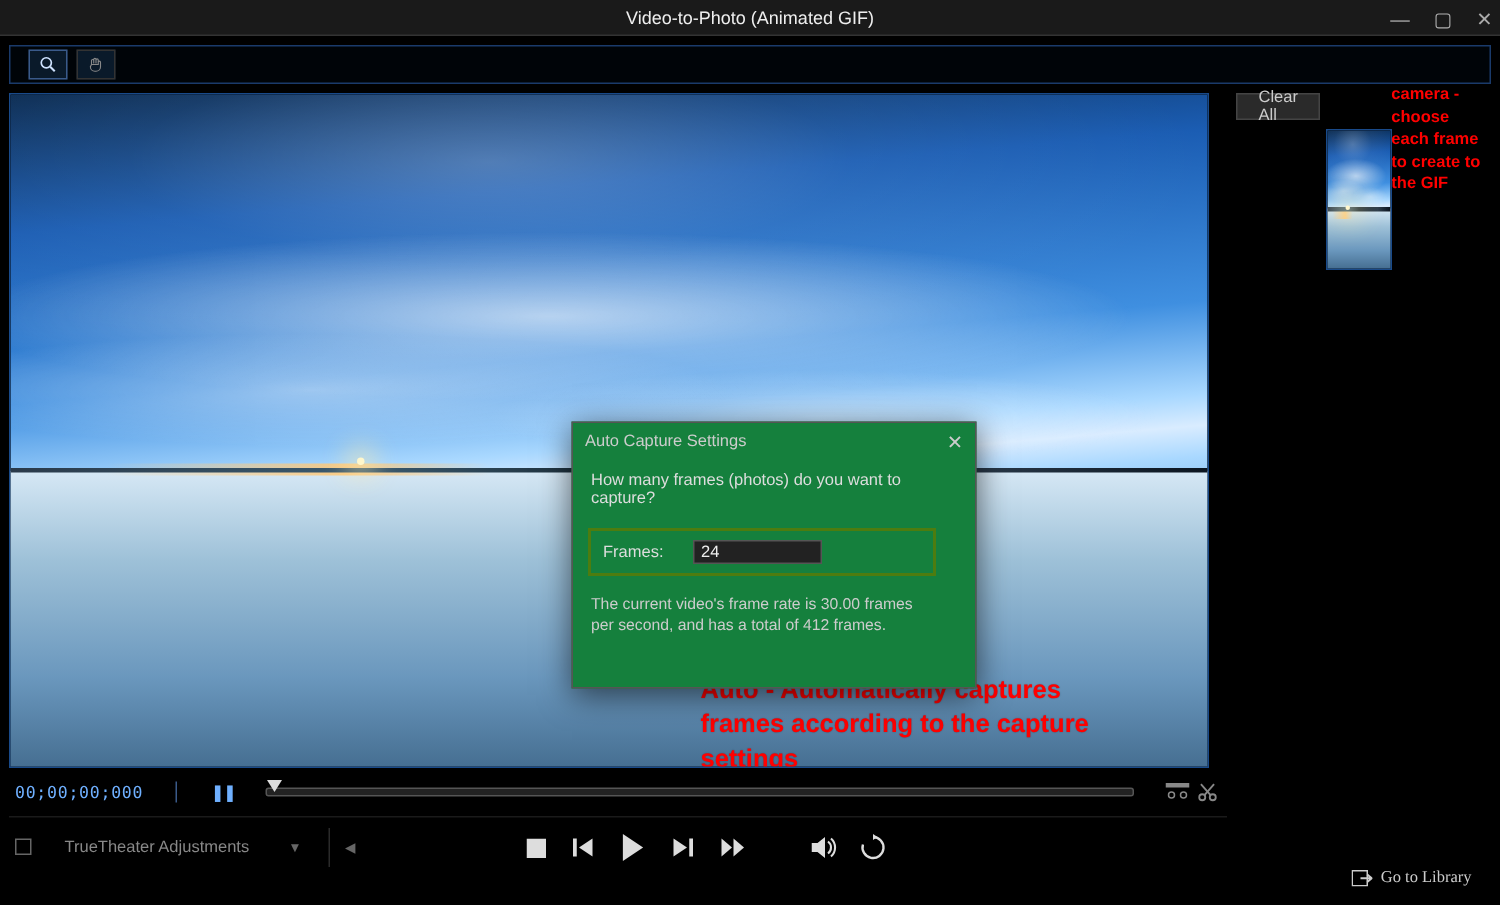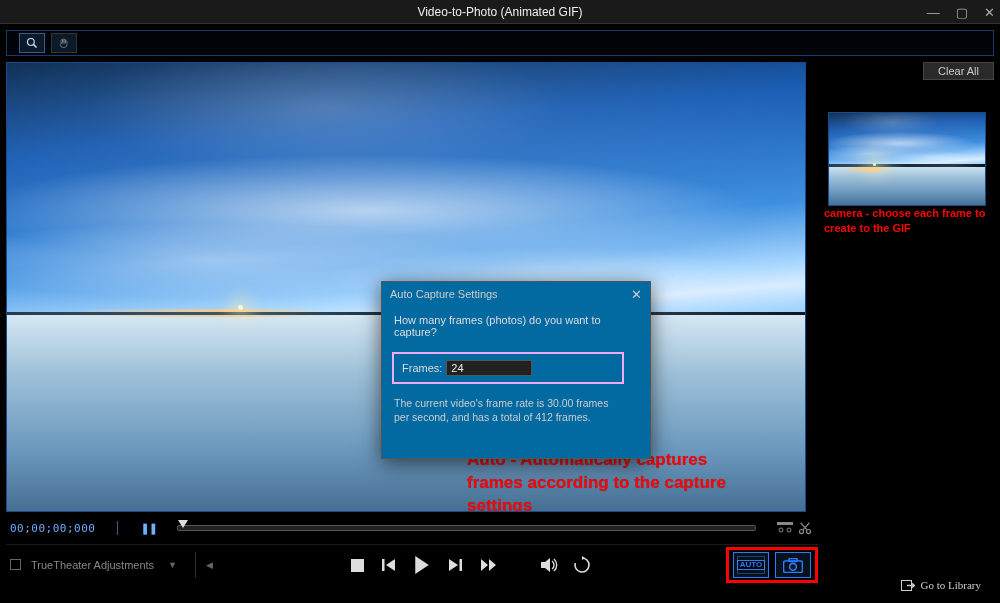--- a/index.html
+++ b/index.html
@@ -46,21 +46,21 @@
   .main {
     display:flex;
     height: 545px;
   }
   .left {
     width: 818px; display:flex; flex-direction:column;
     padding: 6px 0 0 6px;
   }
   .right {
     width: 182px; padding: 0 6px 6px 6px;
-    display:flex; flex-direction:column;
+    display:flex; flex-direction:row;
   }
 
   
   .video {
     width: 800px; height: 450px;
     position:relative;
     border: 1px solid #194a8a;
     overflow:hidden;
   }
   .sky {
@@ -96,35 +96,35 @@
     position:absolute; color:#ff0000; font-weight:700;
     font-size:17px; line-height:1.35;
     text-shadow: 0 0 1px rgba(0,0,0,0.3);
     font-family: Arial, sans-serif;
   }
 
   
   .dialog {
     position:absolute; left:374px; top:218px;
     width:270px; height:178px;
-    background:#0369a1; border:1px solid #555;
+    background:#15803d; border:1px solid #555;
     box-shadow: 0 4px 20px rgba(0,0,0,0.6);
     padding:0;
     font-size:11px; color:#ddd;
   }
   .dialog .d-title {
     height:24px; padding:0 8px; display:flex; align-items:center;
     justify-content:space-between; font-size:11px; color:#ccc;
   }
   .dialog .d-close { cursor:pointer; color:#ccc; font-size:13px;}
   .dialog .d-body { padding: 8px 28px 0 12px; }
   .dialog .d-q { margin-bottom: 14px; }
   .dialog .frames-row {
-    display:flex; align-items:center; gap:4px;
-    border: 2px solid #f0abfc; padding: 6px 8px; margin: 0 -2px 12px -2px;
+    display:flex; align-items:center; gap:20px;
+    border: 2px solid #4d7c0f; padding: 6px 8px; margin: 0 -2px 12px -2px;
   }
   .dialog .frames-label { font-size:11px; }
   .dialog input.frames {
     width:86px; height:16px; background:#222; border:1px solid #555;
     color:#eee; font-size:11px; padding: 0 4px;
   }
   .dialog .hint { font-size:10.5px; color:#ccc; line-height:1.35; margin-bottom:12px;}
   .dialog .d-btns { display:flex; justify-content:flex-end; gap:8px; padding: 0 10px 10px 0;}
   .dbtn {
     width:74px; height:20px; background:#555; color:#eee;
@@ -152,21 +152,21 @@
   .tl-icons .ic { width:18px; height:18px; display:flex; align-items:center; justify-content:center; color:#888;}
 
   
   .controls {
     height:40px; margin-top:4px; display:flex; align-items:center;
     border-top:1px solid #1a1a1a;
     padding: 0 4px;
     position:relative;
   }
   .tt-adjust {
-    display:flex; align-items:center; gap:10px; color:#888; font-size:11px;
+    display:flex; align-items:center; gap:22px; color:#888; font-size:11px;
     padding-right:8px;
   }
   .tt-adjust .cb { width:11px; height:11px; border:1px solid #666; }
   .ctrl-arrow { color:#666; font-size:9px; padding:0 4px;}
   .ctrl-sep { width:1px; height:26px; background:#2a2a2a; margin:0 6px;}
   .play-group {
     position:absolute; left:345px; top:0; height:40px;
     display:flex; align-items:center; gap:18px;
   }
   .pc { color:#ddd; cursor:pointer; display:flex; align-items:center; justify-content:center;}
@@ -358,32 +358,20 @@
             </svg>
         </span>
         <span class="pc">
           <svg width="18" height="18" viewBox="0 0 18 18">
               <path d="M9 2 a7 7 0 1 1 -6.7 5" fill="none" stroke="#ddd" stroke-width="1.6"></path>
               <polygon points="9,0 9,4 12,2" fill="#ddd"></polygon>
             </svg>
         </span>
       </div>
 
-      <div class="cap-group">
-        <div class="auto-btn">
-          <span class="auto-tag">AUTO</span>
-        </div>
-        <div class="cam-btn">
-          <svg width="20" height="15" viewBox="0 0 20 15">
-              <rect x="0.5" y="3" width="19" height="11.5" rx="2" fill="none" stroke="#2a7bff" stroke-width="1.6"></rect>
-              <rect x="6" y="0.5" width="8" height="3" rx="1" fill="none" stroke="#2a7bff" stroke-width="1.6"></rect>
-              <circle cx="10" cy="8.8" r="3.4" fill="none" stroke="#2a7bff" stroke-width="1.6"></circle>
-            </svg>
-        </div>
-      </div>
     </div>
   </div>
 
   <div class="right">
     <div class="top">
       <div class="clearall">Clear All</div>
     </div>
     <div class="thumb">
       <div class="sky"></div>
       <div class="clouds"></div>

